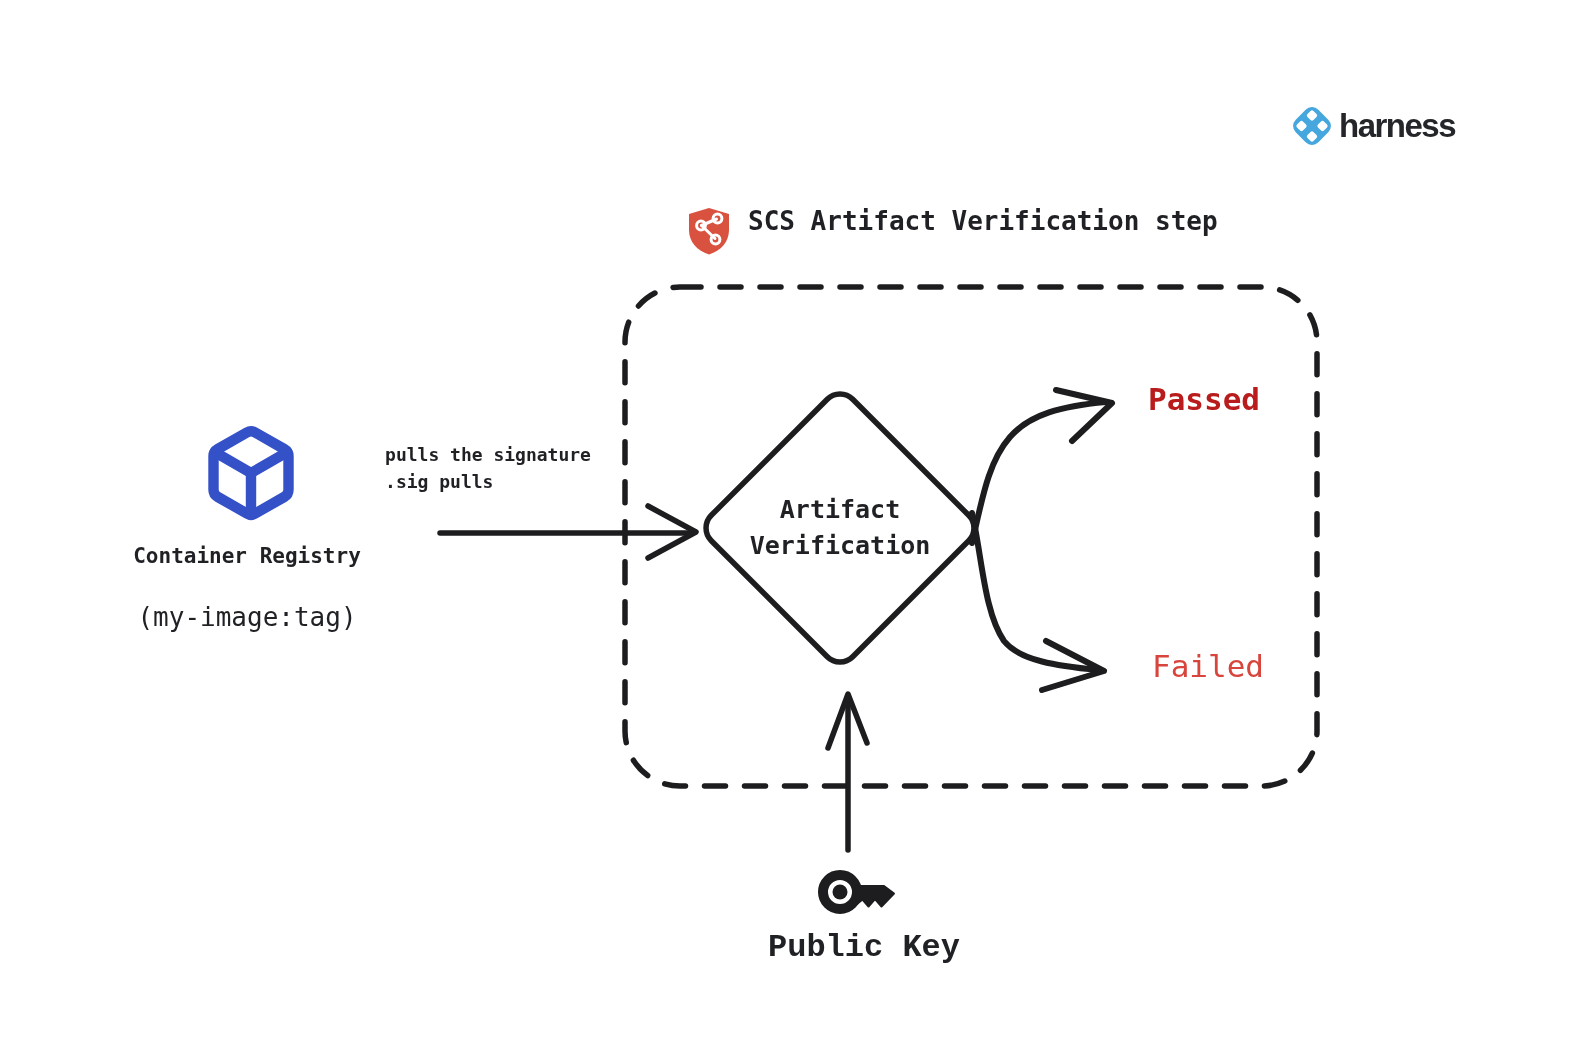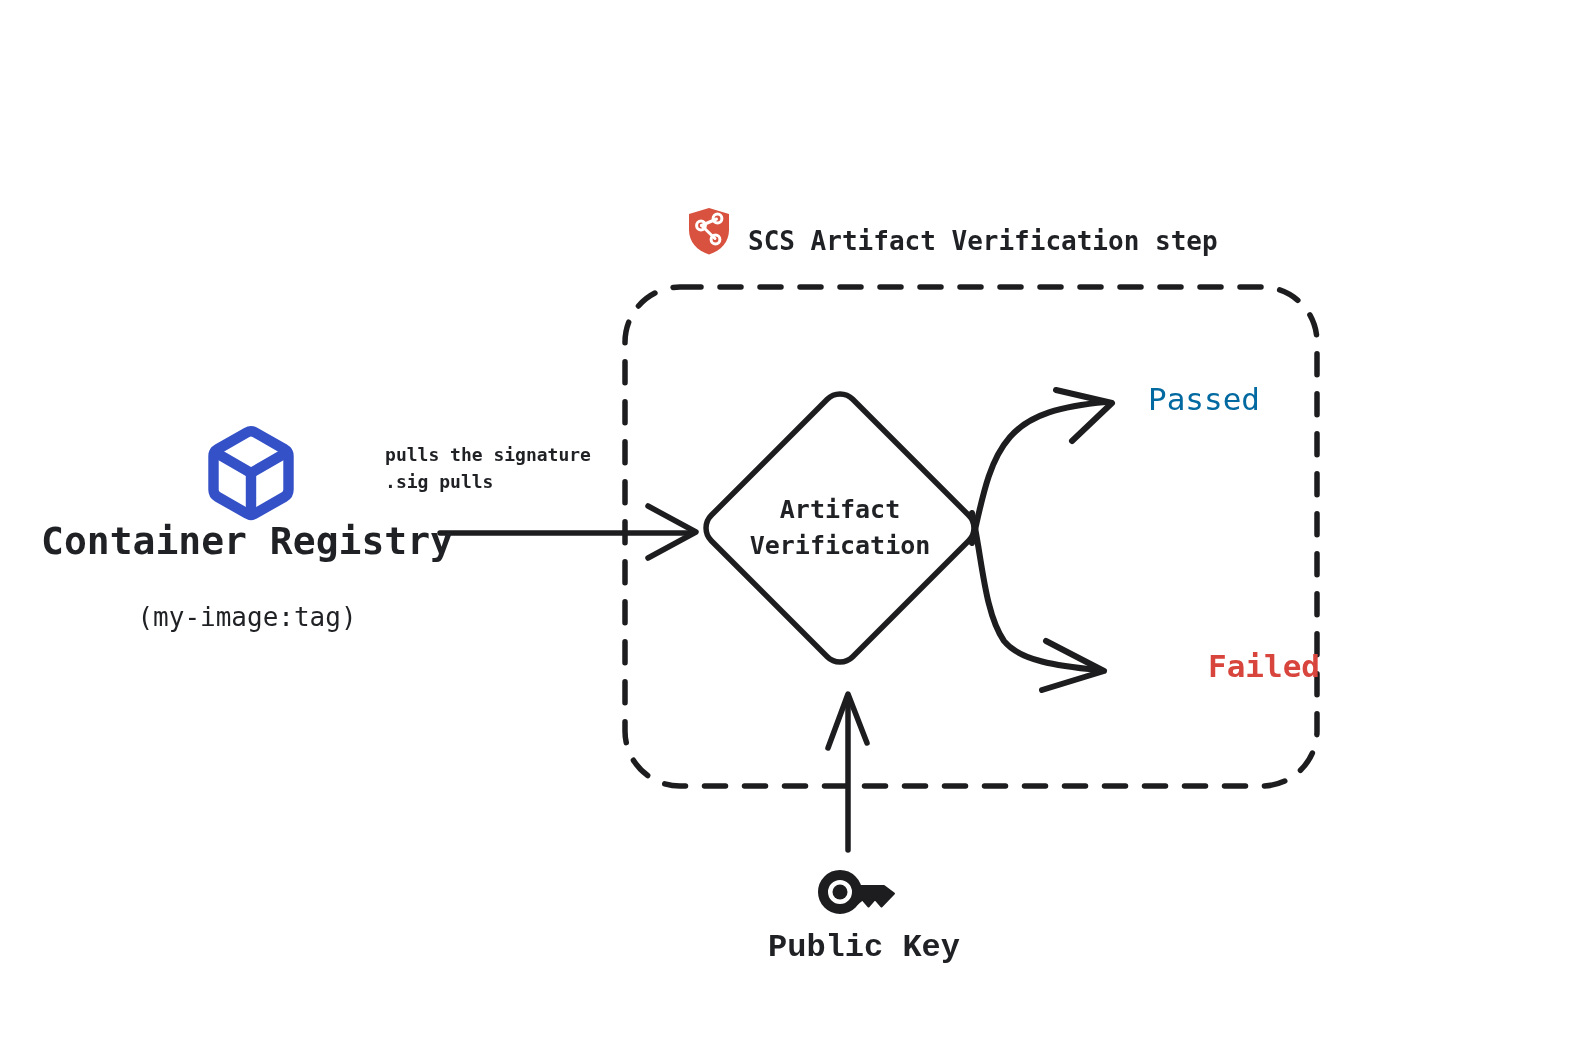--- a/index.html
+++ b/index.html
@@ -33,35 +33,35 @@
     font-weight: 700;
     font-size: 33px;
     letter-spacing: -1.5px;
     color: #24262a;
   }
 
   
   .step-header {
     position: absolute;
     left: 687px; top: 206px;
-    display: flex; align-items: flex-end; gap: 17px;
+    display: flex; align-items: flex-start; gap: 17px;
     z-index: 3;
   }
   .step-header-title {
     font-size: 26px;
     font-weight: 700;
     color: #1f2124;
   }
 
   
   .cube-icon { position: absolute; left: 201px; top: 423px; z-index: 3; }
   .source-label {
-    left: 247px; top: 519px;
+    left: 247px; top: 544px;
     transform: translateX(-50%);
-    font-size: 38px; font-weight: 700;
+    font-size: 21px; font-weight: 700;
   }
   .source-sublabel {
     left: 247px; top: 602px;
     transform: translateX(-50%);
     font-size: 26px; font-weight: 400;
   }
 
   
   .edge-label {
     left: 488px; top: 441px;
@@ -74,26 +74,26 @@
   .decision-label {
     left: 840px; top: 492px;
     transform: translateX(-50%);
     font-size: 25px; font-weight: 700;
     text-align: center; line-height: 36px;
   }
 
   
   .outcome-passed {
     left: 1148px; top: 381px;
-    font-size: 31px; font-weight: 400;
-    color: #0369a1;
+    font-size: 31px; font-weight: 700;
+    color: #b91c1c;
   }
   .outcome-failed {
-    left: 1208px; top: 648px;
-    font-size: 31px; font-weight: 700;
+    left: 1152px; top: 648px;
+    font-size: 31px; font-weight: 400;
     color: #d8453c;
   }
 
   
   .key-icon { position: absolute; left: 815px; top: 860px; z-index: 3; }
   .input-label {
     left: 864px; top: 929px;
     transform: translateX(-50%);
     font-size: 32px; font-weight: 700; font-family: Liberation Mono, monospace;
   }
@@ -123,20 +123,32 @@
       <path d="M 972 543 C 982 500, 988 462, 1010 437 C 1030 414, 1062 406, 1106 402"></path>
       <path d="M 1072 441 L 1112 403 L 1056 390"></path>
     </g>
 
     <g stroke-width="6">
       <path d="M 972 513 C 982 556, 984 612, 1004 641 C 1020 661, 1058 666, 1098 670"></path>
       <path d="M 1046 641 L 1104 671 L 1042 690"></path>
     </g>
   </svg>
 
+  <div class="brand">
+    <svg width="48" height="48" viewBox="0 0 48 48">
+      <rect x="8" y="8" width="32" height="32" rx="9" fill="#45a7dd" transform="rotate(45 24 24)"></rect>
+      <g fill="#ffffff">
+        <rect x="19.8" y="9.3" width="8.4" height="8.4" rx="2" transform="rotate(45 24 13.5)"></rect>
+        <rect x="9.3" y="19.8" width="8.4" height="8.4" rx="2" transform="rotate(45 13.5 24)"></rect>
+        <rect x="30.3" y="19.8" width="8.4" height="8.4" rx="2" transform="rotate(45 34.5 24)"></rect>
+        <rect x="19.8" y="30.3" width="8.4" height="8.4" rx="2" transform="rotate(45 24 34.5)"></rect>
+      </g>
+    </svg>
+    <span class="brand-word">harness</span>
+  </div>
 
   <div class="step-header">
     <svg width="44" height="50" viewBox="0 0 44 50">
       <path d="M22 2 L2 8 L2 24 C2 36 10 44.5 22 48.5 C34 44.5 42 36 42 24 L42 8 Z" fill="#d9513f"></path>
       <g stroke="#ffffff" stroke-width="3" fill="none" stroke-linecap="round">
         <path d="M14.5 19.5 L29.5 13"></path>
         <path d="M14.5 19.5 L28 32.5"></path>
         <circle cx="14" cy="19.5" r="4.4"></circle>
         <circle cx="30.5" cy="12.5" r="4.4"></circle>
         <circle cx="28.5" cy="33.5" r="4.4"></circle>

